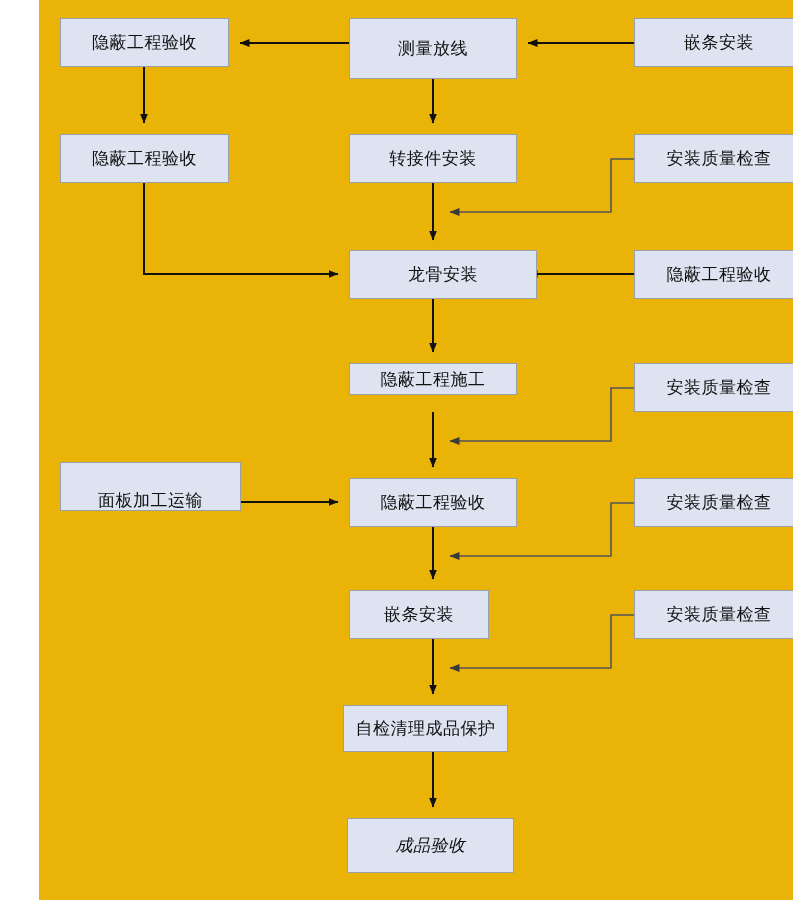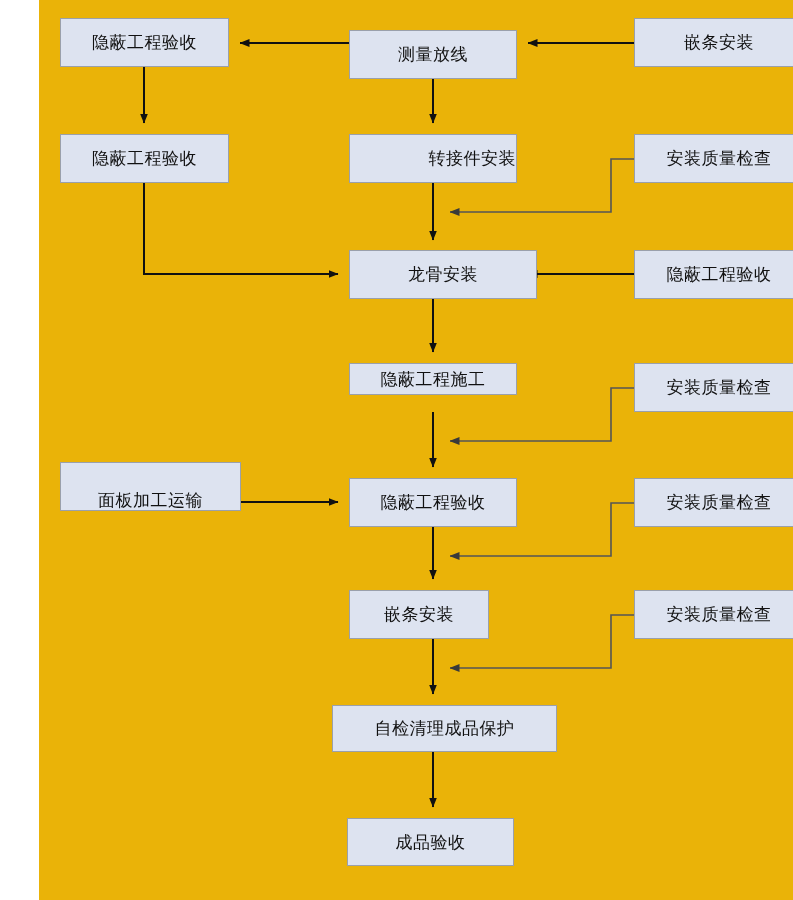--- a/index.html
+++ b/index.html
@@ -100,33 +100,33 @@
       <path d="M595,503 L572,503 L572,556 L411,556" marker-end="url(#arrow-grey)"></path>
 
       <path d="M595,615 L572,615 L572,668 L411,668" marker-end="url(#arrow-grey)"></path>
     </g>
   </svg>
 
   <div class="node" style="left:21px; top:18px; width:169px; height:49px;">
     <span class="node-label">隐蔽工程验收</span>
   </div>
 
-  <div class="node" style="left:310px; top:30px; width:168px; height:49px;">
+  <div class="node" style="left:310px; top:18px; width:168px; height:61px;">
     <span class="node-label">测量放线</span>
   </div>
 
   <div class="node" style="left:595px; top:18px; width:170px; height:49px;">
     <span class="node-label">嵌条安装</span>
   </div>
 
   <div class="node" style="left:21px; top:134px; width:169px; height:49px;">
     <span class="node-label">隐蔽工程验收</span>
   </div>
 
-  <div class="node" style="left:310px; top:134px; width:168px; height:49px;justify-content:flex-end;">
+  <div class="node" style="left:310px; top:134px; width:168px; height:49px;">
     <span class="node-label">转接件安装</span>
   </div>
 
   <div class="node" style="left:595px; top:134px; width:170px; height:49px;">
     <span class="node-label">安装质量检查</span>
   </div>
 
   <div class="node" style="left:310px; top:250px; width:188px; height:49px;">
     <span class="node-label">龙骨安装</span>
   </div>
@@ -156,21 +156,21 @@
   </div>
 
   <div class="node" style="left:310px; top:590px; width:140px; height:49px;">
     <span class="node-label">嵌条安装</span>
   </div>
 
   <div class="node" style="left:595px; top:590px; width:170px; height:49px;">
     <span class="node-label">安装质量检查</span>
   </div>
 
-  <div class="node" style="left:293px; top:705px; width:225px; height:47px;">
+  <div class="node" style="left:304px; top:705px; width:165px; height:47px;">
     <span class="node-label">自检清理成品保护</span>
   </div>
 
-  <div class="node" style="left:308px; top:818px; width:167px; height:48px;">
+  <div class="node" style="left:308px; top:818px; width:167px; height:55px;font-style:italic;">
     <span class="node-label">成品验收</span>
   </div>
 
 </div>
 
 </body></html>

